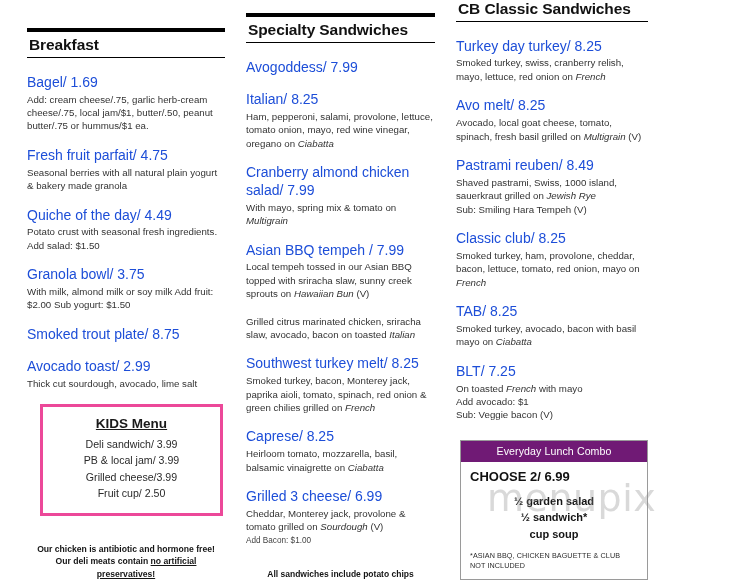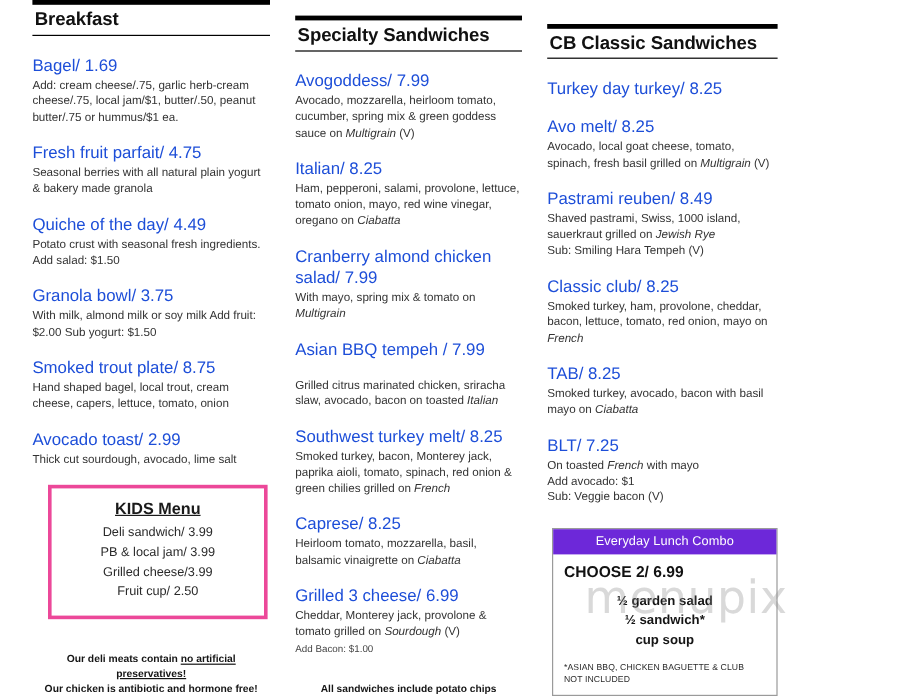--- a/index.html
+++ b/index.html
@@ -107,21 +107,21 @@
 
   
   .combo-box {
     border: 1px solid #9a9a9a;
     margin: 18px 0 0 4px;
     width: 188px;
     box-sizing: border-box;
     background: #fff;
   }
   .combo-head {
-    background: #6d28d9;
+    background: #701a75;
     color: #fff;
     text-align: center;
     font-size: 10.6px;
     padding: 4px 0 5px 0;
     letter-spacing: 0.1px;
   }
   .combo-body { padding: 7px 9px 8px 9px; }
   .combo-choose {
     font-size: 13px;
     font-weight: bold;
@@ -178,61 +178,60 @@
     <div class="item">
       <div class="item-name">Quiche of the day/ 4.49</div>
       <div class="item-desc">Potato crust with seasonal fresh ingredients.  Add salad:  $1.50</div>
     </div>
     <div class="item">
       <div class="item-name">Granola bowl/ 3.75</div>
       <div class="item-desc">With milk, almond milk or soy milk Add fruit: $2.00     Sub yogurt: $1.50</div>
     </div>
     <div class="item">
       <div class="item-name">Smoked trout plate/ 8.75</div>
-      <div class="item-desc">Hand shaped bagel, local trout, cream cheese, capers, lettuce, tomato, onion</div>
     </div>
     <div class="item">
       <div class="item-name">Avocado toast/ 2.99</div>
       <div class="item-desc">Thick cut sourdough, avocado, lime salt</div>
     </div>
 
     <div class="kids-box">
       <div class="kids-title">KIDS Menu</div>
       <div class="kids-line">Deli sandwich/ 3.99</div>
       <div class="kids-line">PB &amp; local jam/ 3.99</div>
       <div class="kids-line">Grilled cheese/3.99</div>
       <div class="kids-line">Fruit cup/ 2.50</div>
     </div>
 
     <div class="note note-breakfast">
+      <div>Our chicken is antibiotic and hormone free!</div>
       <div><span>Our deli meats contain </span><span class="u">no artificial preservatives!</span></div>
-      <div>Our chicken is antibiotic and hormone free!</div>
 
     </div>
   </div>
 
   <div class="col col-specialty">
     <div class="sec-head">
       <h2>Specialty Sandwiches</h2>
     </div>
 
     <div class="item">
       <div class="item-name">Avogoddess/ 7.99</div>
-      <div class="item-desc"><span>Avocado, mozzarella, heirloom tomato, cucumber, spring mix &amp; green goddess sauce on </span><em>Multigrain</em><span>  (V)</span></div>
     </div>
     <div class="item">
       <div class="item-name">Italian/ 8.25</div>
       <div class="item-desc"><span>Ham, pepperoni, salami, provolone, lettuce, tomato onion, mayo, red wine vinegar, oregano on </span><em>Ciabatta</em><span></span></div>
     </div>
     <div class="item">
       <div class="item-name">Cranberry almond chicken salad/ 7.99</div>
       <div class="item-desc"><span>With mayo, spring mix &amp; tomato on </span><em>Multigrain</em><span></span></div>
     </div>
     <div class="item">
       <div class="item-name">Asian BBQ tempeh / 7.99</div>
+      <div class="item-desc"><span>Local tempeh  tossed in our Asian BBQ topped with sriracha slaw, sunny creek  sprouts on </span><em>Hawaiian Bun</em><span>   (V)</span></div>
     </div>
     <div class="item">
       <div class="item-desc"><span>Grilled citrus marinated chicken, sriracha slaw, avocado, bacon on toasted </span><em>Italian</em><span></span></div>
     </div>
     <div class="item">
       <div class="item-name">Southwest turkey melt/  8.25</div>
       <div class="item-desc"><span>Smoked turkey, bacon, Monterey jack, paprika aioli, tomato, spinach, red onion &amp; green chilies grilled on </span><em>French</em><span></span></div>
     </div>
     <div class="item">
       <div class="item-name">Caprese/  8.25</div>
@@ -250,20 +249,21 @@
     </div>
   </div>
 
   <div class="col col-classic">
     <div class="sec-head">
       <h2>CB Classic Sandwiches</h2>
     </div>
 
     <div class="item">
       <div class="item-name">Turkey day turkey/ 8.25</div>
+      <div class="item-desc"><span>Smoked turkey, swiss, cranberry relish, mayo, lettuce, red onion on </span><em>French</em><span></span></div>
     </div>
     <div class="item">
       <div class="item-name">Avo melt/ 8.25</div>
       <div class="item-desc"><span>Avocado, local goat cheese, tomato, spinach, fresh basil grilled on </span><em>Multigrain</em><span> (V)</span></div>
     </div>
     <div class="item">
       <div class="item-name">Pastrami reuben/ 8.49</div>
       <div class="item-desc"><span>Shaved pastrami, Swiss, 1000 island, sauerkraut grilled on </span><em>Jewish Rye</em><span></span></div>
       <div class="item-desc">Sub: Smiling Hara Tempeh (V)</div>
     </div>

